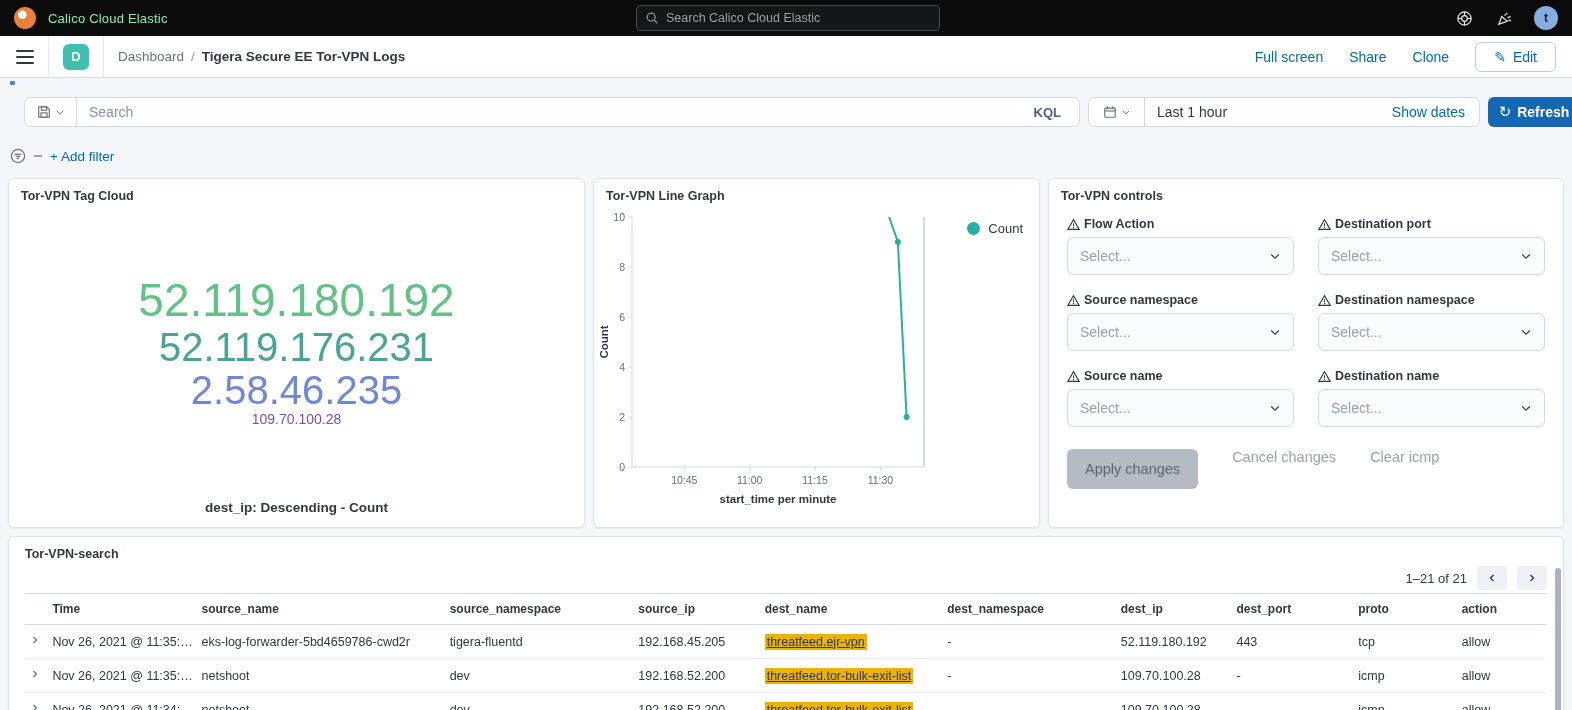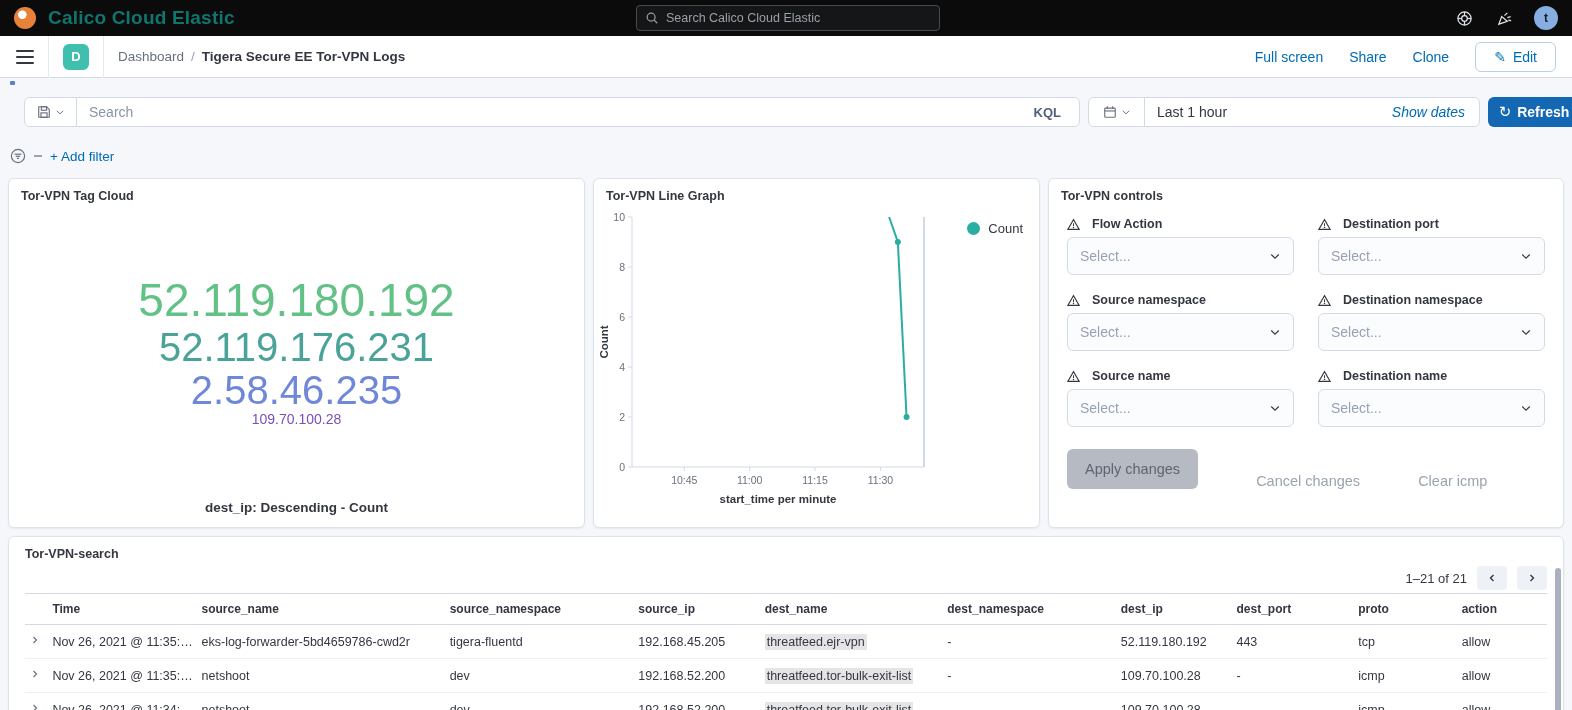--- a/index.html
+++ b/index.html
@@ -5,21 +5,21 @@
   * { margin:0; padding:0; box-sizing:border-box; }
   html,body { width:1572px; height:710px; overflow:hidden; background:#f5f7fa;
     font-family:"Liberation Sans","DejaVu Sans",sans-serif; color:#343741; }
 
   
   .topbar { position:absolute; left:0; top:0; width:1572px; height:36px; background:#0b0b0b;
     display:flex; align-items:center; padding:0 14px; }
   .logo { width:22px; height:22px; border-radius:50%;
     background:radial-gradient(circle at 38% 35%, #ffffff 0 20%, #e8823b 23% 78%, #c96a2a 100%);
     margin-right:12px; flex:0 0 auto; }
-  .brand { color:#0f766e; font-size:19px; font-weight:700; letter-spacing:.2px; }
+  .brand { color:#86efac; font-size:13px; font-weight:400; letter-spacing:.2px; }
   .topsearch { position:absolute; left:636px; top:5px; width:304px; height:26px;
     border:1px solid #474b51; border-radius:4px; background:#151617; display:flex; align-items:center; padding:0 8px; }
   .topsearch input { flex:1; border:0; outline:0; background:transparent; color:#d6dae0; font-size:12.5px;
     font-family:"Liberation Sans","DejaVu Sans",sans-serif; }
   .topsearch input::placeholder { color:#9aa0a8; }
   .topbar-right { margin-left:auto; display:flex; align-items:center; gap:20px; }
   .icon-btn { width:20px; height:20px; display:flex; align-items:center; justify-content:center; cursor:pointer; }
   .avatar { width:24px; height:24px; border-radius:50%; background:#86aee3; color:#1a1c21;
     font-size:12px; font-weight:700; display:flex; align-items:center; justify-content:center; }
 
@@ -49,21 +49,21 @@
     border-right:1px solid #d3dae6; cursor:pointer; flex:0 0 auto; }
   .qinput { flex:1; height:100%; display:flex; align-items:center; padding:0 12px; }
   .qinput input { flex:1; border:0; outline:0; font-size:14px; color:#343741; background:transparent;
     font-family:"Liberation Sans","DejaVu Sans",sans-serif; }
   .qinput input::placeholder { color:#8b95a5; }
   .kql { font-size:13px; font-weight:600; color:#52617b; padding:0 6px; cursor:pointer; }
   .dategroup { width:392px; display:flex; align-items:center; background:#fff; border:1px solid #d3dae6; border-radius:6px; flex:0 0 auto; }
   .calseg { width:56px; height:100%; display:flex; align-items:center; justify-content:center; gap:4px;
     border-right:1px solid #d3dae6; cursor:pointer; }
   .daterange { flex:1; font-size:14px; color:#343741; padding:0 12px; cursor:pointer; }
-  .showdates { color:#006bb4; font-size:14px; padding-right:14px; cursor:pointer; white-space:nowrap;font-style:italic; }
+  .showdates { color:#006bb4; font-size:14px; padding-right:14px; cursor:pointer; white-space:nowrap; }
   .refresh-btn { width:92px; background:#1467b3; color:#fff; border:0; border-radius:6px; font-size:14px; font-weight:700;
     display:flex; align-items:center; justify-content:center; gap:6px; cursor:pointer; flex:0 0 auto;
     font-family:"Liberation Sans","DejaVu Sans",sans-serif; }
   .refresh-glyph { font-size:15px; font-weight:400; }
 
   .filterrow { position:absolute; left:10px; top:148px; display:flex; align-items:center; gap:8px; }
   .filter-dash { width:8px; height:1.5px; background:#98a2b3; }
   .addfilter { color:#006bb4; font-size:13.5px; cursor:pointer; }
 
   
@@ -78,45 +78,45 @@
   .tag { font-weight:400; cursor:pointer; white-space:nowrap; }
   .tagcaption { text-align:center; font-size:13.5px; font-weight:700; color:#343741; padding-bottom:12px; }
 
   .chart-body { position:relative; margin:6px 0 0 4px; }
   .tick { font-size:10.5px; fill:#69707d; font-family:"Liberation Sans","DejaVu Sans",sans-serif; }
   .axlabel { font-size:11.5px; font-weight:700; fill:#343741; font-family:"Liberation Sans","DejaVu Sans",sans-serif; }
   .legend { position:absolute; right:16px; top:12px; display:flex; align-items:center; gap:8px; font-size:13px; color:#343741; cursor:pointer; }
   .legend-dot { width:13px; height:13px; border-radius:50%; background:#2aada3; }
 
   .controls-grid { display:grid; grid-template-columns:1fr 1fr; column-gap:24px; row-gap:18px; padding:14px 18px 0 18px; }
-  .ctl-label { display:flex; align-items:center; gap:12px; font-size:12.5px; font-weight:700; color:#343741; margin-bottom:6px; }
+  .ctl-label { display:flex; align-items:center; gap:4px; font-size:12.5px; font-weight:700; color:#343741; margin-bottom:6px; }
   .ctl-select { height:38px; background:#fbfcfd; border:1px solid #d3dae6; border-radius:6px;
     display:flex; align-items:center; padding:0 12px; cursor:pointer; }
   .ctl-select .ph { flex:1; color:#98a2b3; font-size:14px; }
-  .ctl-buttons { display:flex; align-items:flex-end; gap:58px; padding:22px 18px 0 18px; }
+  .ctl-buttons { display:flex; align-items:flex-start; gap:34px; padding:22px 18px 0 18px; }
   .apply-btn { background:#b5bac3; color:#5f6570; border:0; border-radius:6px; height:40px; padding:0 18px;
     font-size:14.5px; font-weight:500; cursor:default; font-family:"Liberation Sans","DejaVu Sans",sans-serif; }
   .ghost-btn { background:none; border:0; color:#9ba3b0; font-size:14.5px; cursor:default;
     font-family:"Liberation Sans","DejaVu Sans",sans-serif; }
 
   
   #p-table { position:absolute; left:8px; top:536px; width:1556px; height:210px; background:#fff;
     border:1px solid #dde3ec; border-radius:6px; box-shadow:0 1px 2px rgba(65,78,101,.08); padding:0 16px; }
   .tp-title { font-size:12.5px; font-weight:700; padding-top:10px; }
   .pg-row { display:flex; align-items:center; justify-content:flex-end; gap:10px; height:30px; margin-top:2px; }
   .pg-count { font-size:13px; color:#343741;margin-left:6px; }
   .pg-btn { width:30px; height:24px; background:#eef1f6; border:0; border-radius:4px;
     display:flex; align-items:center; justify-content:center; cursor:pointer; }
   table.data { width:100%; border-collapse:collapse; table-layout:fixed; }
   table.data th { text-align:left; font-size:12px; font-weight:700; color:#343741;
     border-top:1px solid #d3dae6; border-bottom:1px solid #d3dae6; padding:8px 8px 8px 0; cursor:pointer; }
   table.data td { font-size:12.5px; color:#343741; border-bottom:1px solid #eef1f6; padding:9px 8px 9px 0;
     overflow:hidden; white-space:nowrap; text-overflow:ellipsis; }
   .row-chevron { display:inline-flex; cursor:pointer; padding-left:4px; }
-  mark.hl, table.data mark { background:#e5e5e5; color:#343741; padding:1px 2px; }
+  mark.hl, table.data mark { background:#eab308; color:#343741; padding:1px 2px;text-decoration:underline; }
   .scroll-thumb { position:absolute; left:1555px; top:568px; width:6px; height:150px; background:#aab2bf; border-radius:3px; }
 </style>
 </head>
 <body>
 
 <div class="topbar">
   <div class="logo"></div>
   <div class="brand">Calico Cloud Elastic</div>
   <div class="topsearch">
     <span style="display:flex;margin-right:7px;">

